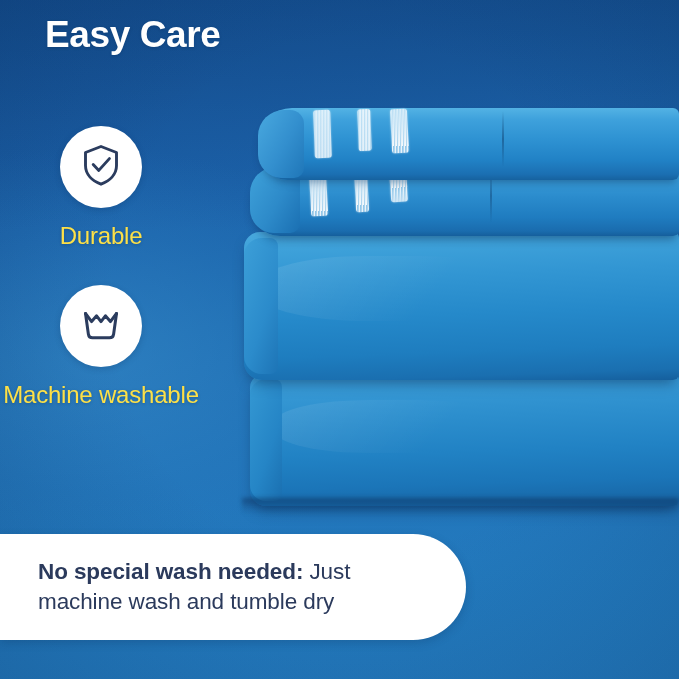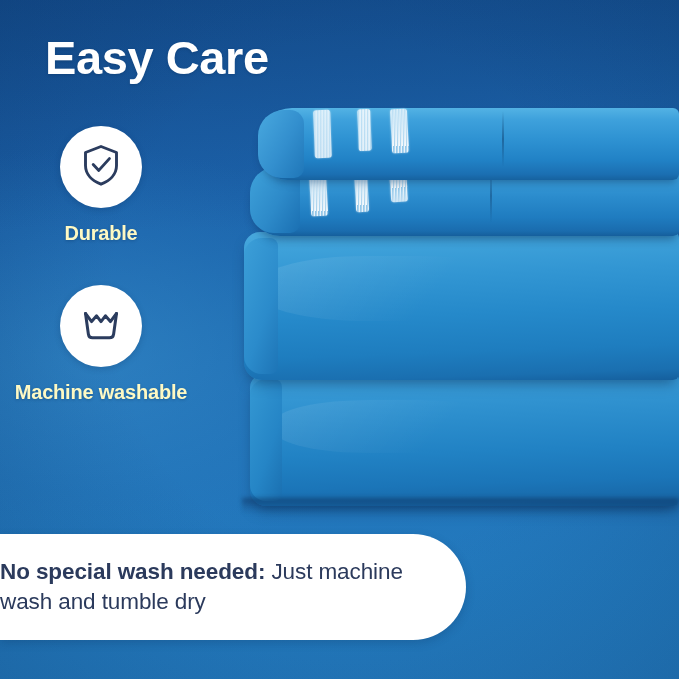--- a/index.html
+++ b/index.html
@@ -125,53 +125,53 @@
   }
 
   .stack-shadow{
     position:absolute;left:6px;top:412px;width:437px;height:16px;
     background:linear-gradient(180deg,rgba(10,44,88,.55) 0%,rgba(10,44,88,.18) 55%,rgba(10,44,88,0) 100%);
     filter:blur(2px);
   }
 
   
   .headline{
-    position:absolute;left:45px;top:30px;
-    color:#ffffff;font-size:47px;font-weight:700;letter-spacing:-.4px;
+    position:absolute;left:45px;top:14px;
+    color:#ffffff;font-size:37px;font-weight:700;letter-spacing:-.4px;
     text-shadow:0 1px 3px rgba(8,40,80,.30);
     white-space:nowrap;
   }
 
   
   .feature{position:absolute;width:196px;text-align:center;}
   .feat-durable{left:3px;top:126px;}
   .feat-wash{left:3px;top:285px;text-align:center;}
 
   .badge-circle{
     width:82px;height:82px;border-radius:50%;
     background:#ffffff;margin:0 auto;
     display:flex;align-items:center;justify-content:center;
     box-shadow:0 2px 6px rgba(8,40,80,.22);
   }
   .feat-label{
-    margin-top:14px;color:#fef9c3;font-weight:700;font-size:20px;
+    margin-top:14px;color:#fde047;font-weight:400;font-size:24px;
     line-height:1.16;letter-spacing:-.2px;
     text-shadow:0 1px 3px rgba(8,40,80,.30);
   }
 
   
   .caption{
     position:absolute;left:0;top:534px;width:466px;height:106px;
     background:#ffffff;
     border-radius:0 53px 53px 0;
     box-shadow:0 3px 10px rgba(8,40,80,.22);
     display:flex;align-items:center;
   }
   .caption-text{
-    padding-right:46px;
+    padding-left:38px;padding-right:46px;
     color:#2b3a5c;font-size:22.5px;line-height:1.34;letter-spacing:-.1px;
   }
   .caption-text b{font-weight:700;}
   .caption-text span.reg{font-weight:400;}
 </style>
 </head>
 <body>
 
 <div class="stage">
 

